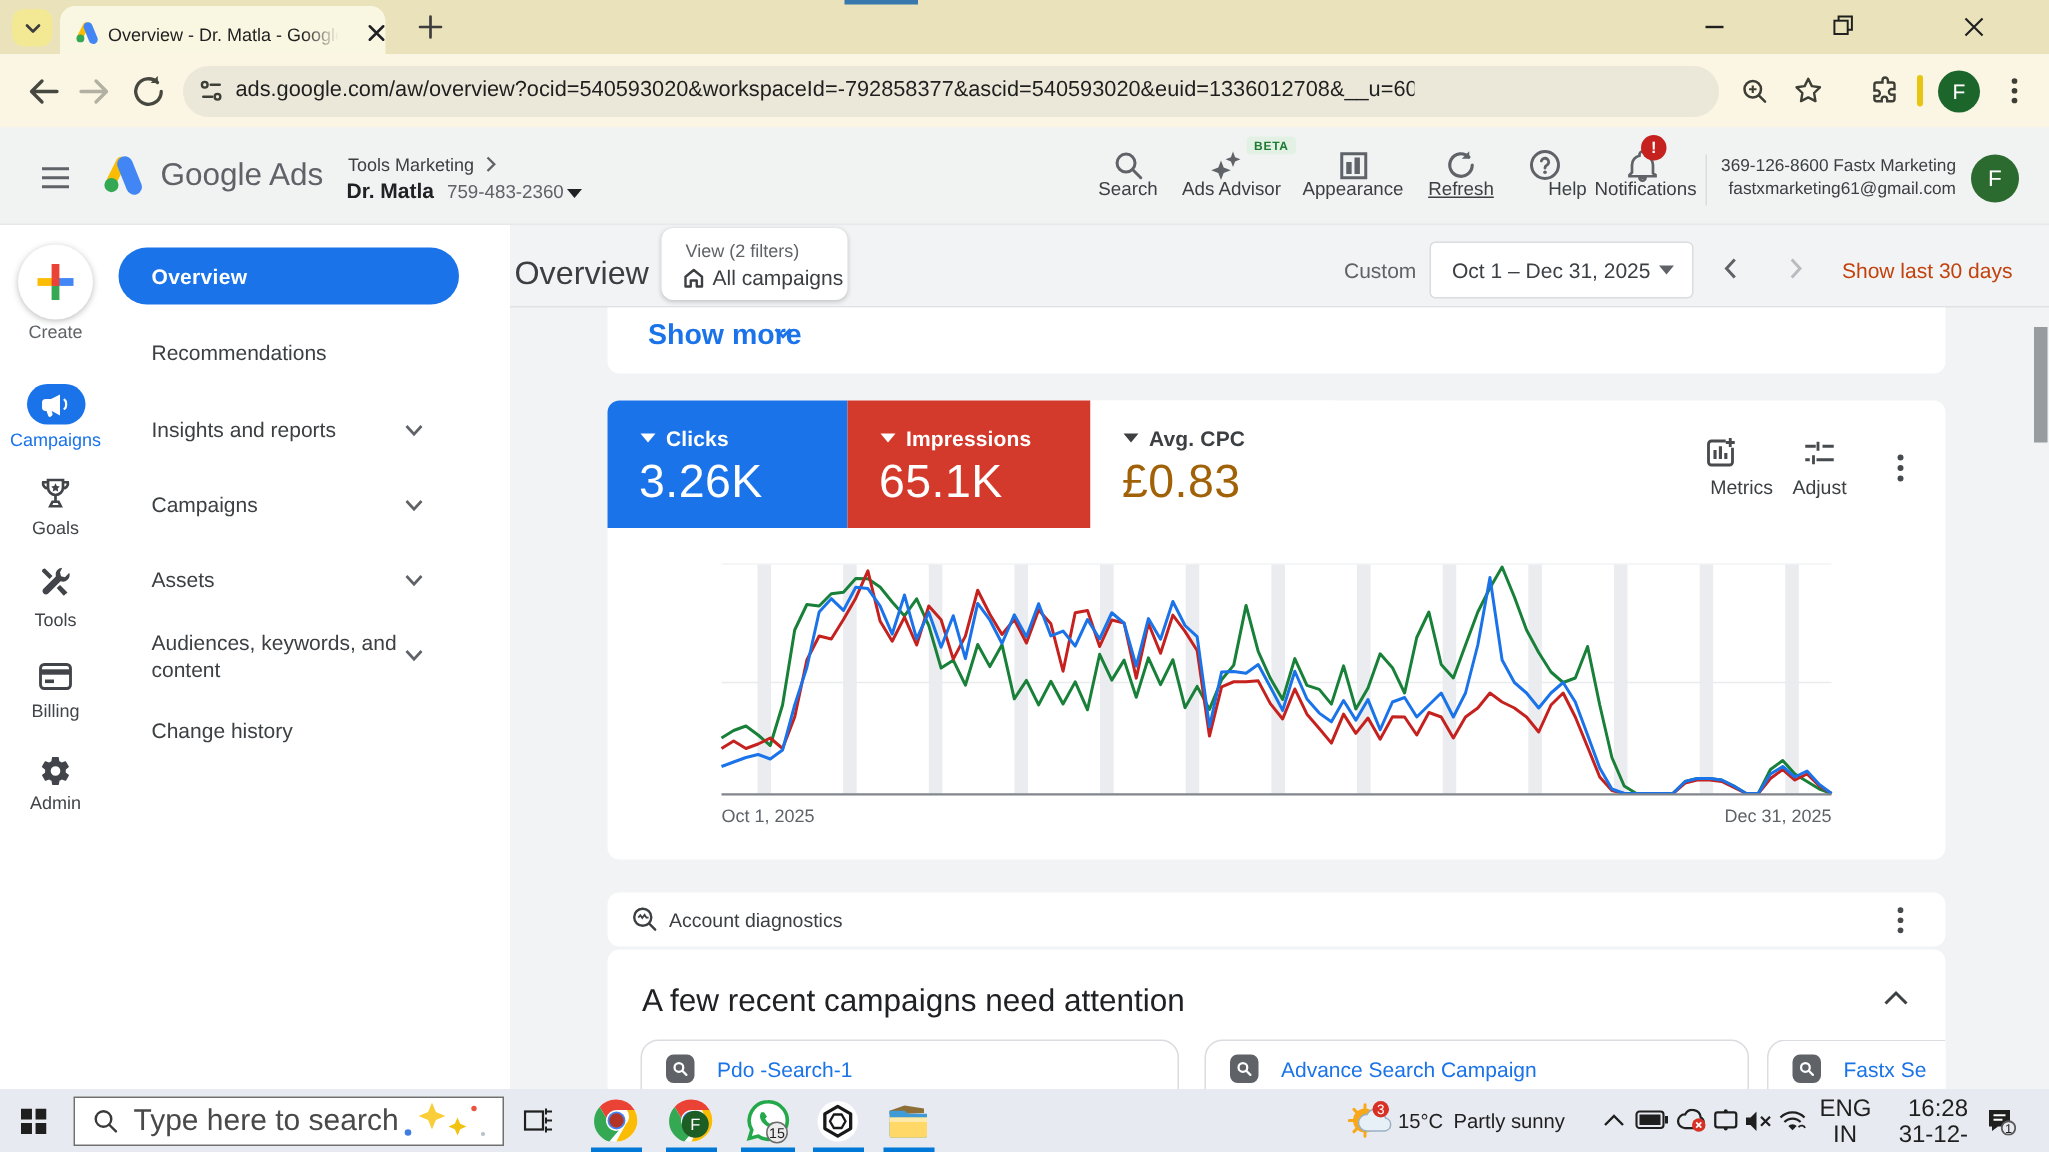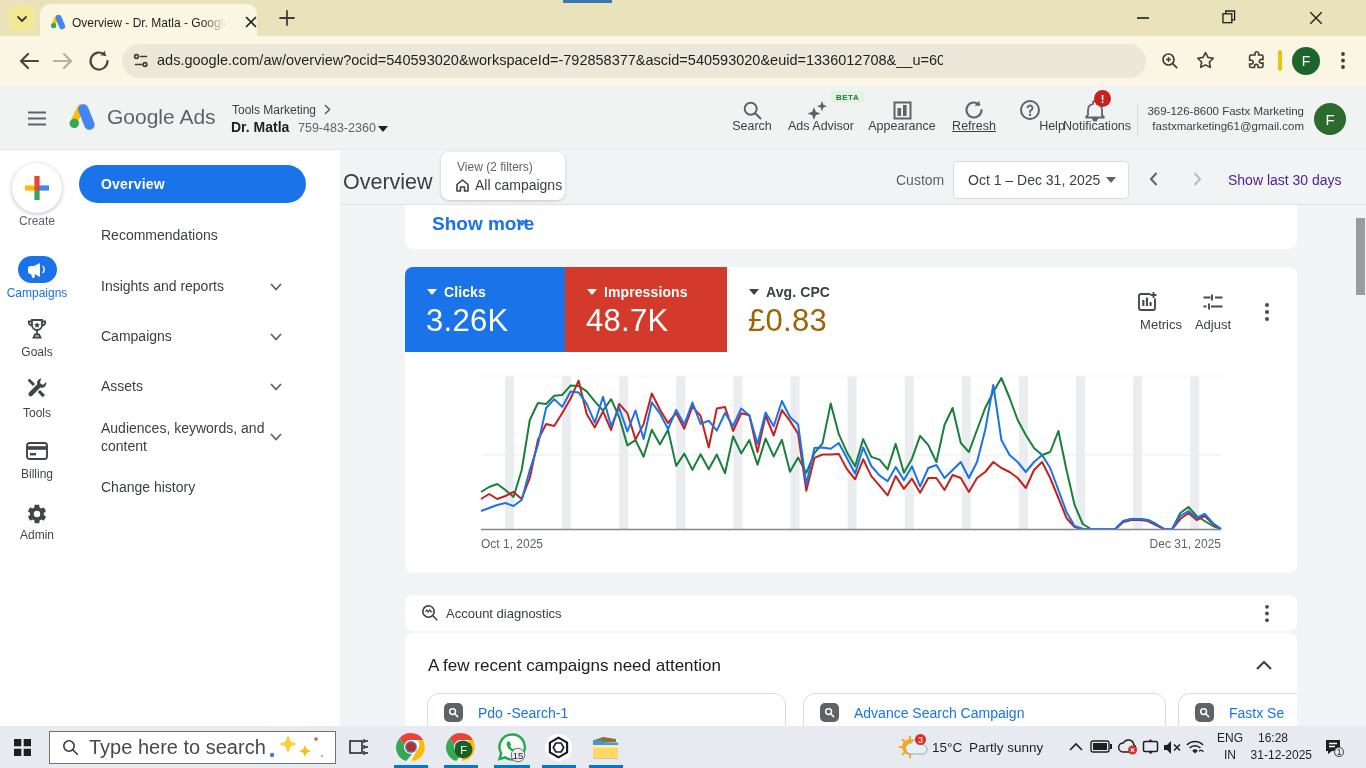--- a/index.html
+++ b/index.html
@@ -33,21 +33,21 @@
 .seglabel{position:absolute;top:17px;left:22px;font-size:14px;font-weight:700;letter-spacing:.1px;}
 .segval{position:absolute;top:36px;left:21px;font-size:31px;letter-spacing:.3px;}
 .tri{display:inline-block;width:0;height:0;border-left:5px solid transparent;border-right:5px solid transparent;border-top:6px solid currentColor;margin-right:7px;position:relative;top:-2px;}
 .mcard{position:absolute;top:693px;height:80px;border:1px solid #dadce0;border-radius:12px;background:#fff;}
 .mc-ic{position:absolute;left:16px;top:9px;width:19px;height:19px;background:#5f6368;border-radius:5px;display:flex;align-items:center;justify-content:center;}
 .mc-tx{position:absolute;left:50px;top:11px;font-size:14px;color:#1a73e8;}
 
 #taskbar{position:absolute;left:0;top:726px;width:1366px;height:42px;background:#e7eaf1;}
 #tsearch{position:absolute;left:49px;top:731px;width:287px;height:33px;background:#fff;border:1px solid #707070;display:flex;align-items:center;}
 .tk-ul{position:absolute;top:765px;height:3px;background:#0078d7;}
-.tray-tx{position:absolute;font-size:12px;color:#1f1f1f;}
+.tray-tx{position:absolute;font-size:16px;color:#1f1f1f;}
 svg{display:block;}
 </style></head><body>
 <div id="page">
 
 <div id="tabbar"></div>
     <div id="topsliver"></div>
 <div id="tabsearch">
       <svg width="12" height="12" viewBox="0 0 12 12">
         <path d="M2 4l4 4 4-4" stroke="#3d3d3d" stroke-width="1.8" fill="none" stroke-linecap="round" stroke-linejoin="round"></path>
       </svg>
@@ -153,21 +153,21 @@
 <svg style="position:absolute;left:963px;top:99px" width="22" height="22" viewBox="0 0 22 22">
       <path d="M18.5 11a7.5 7.5 0 1 1-2.2-5.3" stroke="#5f6368" stroke-width="2.1" fill="none" stroke-linecap="round"></path>
       <path d="M16.5 1.8v5h-5z" fill="#5f6368"></path>
     </svg>
 <div class="mh-label" style="left:939px;width:70px;text-decoration:underline;">Refresh</div>
 <svg style="position:absolute;left:1019px;top:99px" width="22" height="22" viewBox="0 0 22 22">
       <circle cx="11" cy="11" r="9" fill="none" stroke="#5f6368" stroke-width="2"></circle>
       <path d="M8.6 8.3a2.5 2.5 0 1 1 3.4 3c-.7.4-1 .9-1 1.7" fill="none" stroke="#5f6368" stroke-width="1.9" stroke-linecap="round"></path>
       <circle cx="11" cy="15.8" r="1.2" fill="#5f6368"></circle>
     </svg>
-<div class="mh-label" style="left:995px;width:90px;padding-left:24px;">Help</div>
+<div class="mh-label" style="left:995px;width:76px;padding-left:24px;">Help</div>
 <svg style="position:absolute;left:1084px;top:100px" width="22" height="22" viewBox="0 0 22 22">
       <path d="M11 20.5c1.1 0 2-.9 2-2H9c0 1.1.9 2 2 2zm7-5v-5.5c0-3.1-2.2-5.6-5-6.2V3a2 2 0 1 0-4 0v.8c-2.8.6-5 3.1-5 6.2V15l-1.7 1.7v.8h17.4v-.8z" fill="none" stroke="#5f6368" stroke-width="1.8"></path>
     </svg>
 <div class="mh-label" style="left:1057px;width:80px;">Notifications</div>
 <div style="position:absolute;left:1094px;top:90px;width:17px;height:17px;border-radius:50%;background:#c5221f;color:#fff;font-size:11px;font-weight:700;display:flex;align-items:center;justify-content:center;">!</div>
 <div style="position:absolute;left:1137px;top:103px;width:1px;height:34px;background:#dadce0;"></div>
 <div style="position:absolute;left:1139px;top:104px;width:165px;text-align:right;font-size:11.5px;color:#3c4043;line-height:15px;">369-126-8600 Fastx Marketing<br>fastxmarketing61@gmail.com</div>
 <div style="position:absolute;left:1314px;top:103px;width:32px;height:32px;border-radius:50%;background:#2c6b30;color:#fff;font-size:15px;display:flex;align-items:center;justify-content:center;">F</div>
 
 <div id="sidebar"></div>
@@ -241,37 +241,37 @@
 <div style="position:absolute;left:896px;top:172px;font-size:14px;color:#5f6368;">Custom</div>
 <div style="position:absolute;left:953px;top:161px;width:176px;height:38px;background:#fff;border:1px solid #dadce0;border-radius:4px;"></div>
 <div style="position:absolute;left:968px;top:172px;font-size:14px;color:#3c4043;">Oct 1 – Dec 31, 2025</div>
 <div style="position:absolute;left:1106px;top:177px;width:0;height:0;border-left:5px solid transparent;border-right:5px solid transparent;border-top:6px solid #5f6368;"></div>
 <svg style="position:absolute;left:1145px;top:170px" width="18" height="18" viewBox="0 0 18 18">
       <path d="M11.5 3L6 9l5.5 6" stroke="#5f6368" stroke-width="2" fill="none"></path>
     </svg>
 <svg style="position:absolute;left:1188px;top:170px" width="18" height="18" viewBox="0 0 18 18">
       <path d="M6.5 3L12 9l-5.5 6" stroke="#b8bcc1" stroke-width="2" fill="none"></path>
     </svg>
-<div style="position:absolute;left:1228px;top:172px;font-size:14px;color:#4c1d95;">Show last 30 days</div>
+<div style="position:absolute;left:1228px;top:172px;font-size:14px;color:#c2410c;">Show last 30 days</div>
 <div id="titlerow-border"></div>
 
 <div class="card" style="left:405px;top:205px;width:892px;height:44px;border-radius:0 0 8px 8px;"></div>
 <div style="position:absolute;left:432px;top:213px;font-size:19px;font-weight:700;color:#1a73e8;">Show more</div>
 <svg style="position:absolute;left:515px;top:215px" width="14" height="14" viewBox="0 0 14 14">
       <path d="M2 4.5l5 5 5-5" stroke="#1a73e8" stroke-width="2" fill="none"></path>
     </svg>
 
 <div class="card" style="left:405px;top:267px;width:892px;height:306px;"></div>
 <div class="seg" style="left:405px;width:160px;background:#1a73e8;border-radius:8px 0 0 0;top:267px;">
  <div class="seglabel" style="color:#fff;"><span class="tri"></span>Clicks</div>
  <div class="segval" style="color:#fff;">3.26K</div>
     </div>
 <div class="seg" style="left:565px;width:162px;background:#d33a2b;top:267px;">
  <div class="seglabel" style="color:#fff;"><span class="tri"></span>Impressions</div>
- <div class="segval" style="color:#fff;">48.7K</div>
+ <div class="segval" style="color:#fff;">65.1K</div>
     </div>
 <div class="seg" style="left:727px;width:162px;background:#fff;top:267px;">
  <div class="seglabel" style="color:#3c4043;"><span class="tri"></span>Avg. CPC</div>
  <div class="segval" style="color:#a16207;">£0.83</div>
     </div>
 <svg style="position:absolute;left:1136px;top:291px" width="22" height="22" viewBox="0 0 22 22">
       <path d="M14.5 3H5a2 2 0 0 0-2 2v12a2 2 0 0 0 2 2h12a2 2 0 0 0 2-2v-9.5" fill="none" stroke="#474b4e" stroke-width="1.9"></path>
       <rect x="6.3" y="9" width="2.1" height="6" fill="#474b4e"></rect>
       <rect x="9.9" y="6.5" width="2.1" height="8.5" fill="#474b4e"></rect>
       <rect x="13.5" y="11" width="2.1" height="4" fill="#474b4e"></rect>
@@ -325,21 +325,21 @@
       <path d="M7.5 1.8a5.7 5.7 0 0 0-4.6 2.4M4.5 7.7l1.4-1.6 1.3 1.9 1.5-2.1 1.2 1.8h1.5" fill="none" stroke="#3c4043" stroke-width="1.2"></path>
     </svg>
 <div style="position:absolute;left:446px;top:606px;font-size:13px;color:#3c4043;">Account diagnostics</div>
 <svg style="position:absolute;left:1264px;top:604px" width="6" height="19" viewBox="0 0 6 19">
       <circle cx="3" cy="2.8" r="1.9" fill="#474b4e"></circle>
       <circle cx="3" cy="9.5" r="1.9" fill="#474b4e"></circle>
       <circle cx="3" cy="16.2" r="1.9" fill="#474b4e"></circle>
     </svg>
 
 <div class="card" style="left:405px;top:633px;width:892px;height:93px;border-radius:8px 8px 0 0;"></div>
-<div style="position:absolute;left:428px;top:656px;font-size:17px;color:#202124;">A few recent campaigns need attention</div>
+<div style="position:absolute;left:428px;top:656px;font-size:21px;color:#202124;">A few recent campaigns need attention</div>
 <svg style="position:absolute;left:1255px;top:658px" width="18" height="14" viewBox="0 0 18 14">
       <path d="M2 11l7-7 7 7" stroke="#3c4043" stroke-width="2" fill="none"></path>
     </svg>
 <div class="mcard" style="left:427px;width:359px;">
  <div class="mc-ic">
         <svg width="11" height="11" viewBox="0 0 11 11">
           <circle cx="4.6" cy="4.6" r="2.9" fill="none" stroke="#fff" stroke-width="1.5"></circle>
           <path d="M7 7l2.6 2.6" stroke="#fff" stroke-width="1.5" stroke-linecap="round"></path>
         </svg>
       </div>
@@ -467,20 +467,20 @@
       <path d="M11 4.5l6 6M17 4.5l-6 6" stroke="#1f1f1f" stroke-width="1.5"></path>
     </svg>
 <svg style="position:absolute;left:1186px;top:740px" width="18" height="14" viewBox="0 0 18 14">
       <path d="M1 5a11 11 0 0 1 16 0" fill="none" stroke="#1f1f1f" stroke-width="1.5"></path>
       <path d="M3.6 8a7.5 7.5 0 0 1 10.8 0" fill="none" stroke="#1f1f1f" stroke-width="1.5"></path>
       <path d="M6.2 10.7a4 4 0 0 1 5.6 0L9 13.5z" fill="#1f1f1f"></path>
       <path d="M13 11.5c1.5-2 4-1 4.3.5" stroke="#1f1f1f" stroke-width="1.2" fill="none"></path>
     </svg>
 <div class="tray-tx" style="left:1213px;top:731px;width:34px;text-align:center;">ENG</div>
 <div class="tray-tx" style="left:1213px;top:748px;width:34px;text-align:center;">IN</div>
-<div class="tray-tx" style="left:1258px;top:731px;width:54px;">16:28</div>
+<div class="tray-tx" style="left:1258px;top:731px;width:54px;text-align:right;">16:28</div>
 <div class="tray-tx" style="left:1247px;top:748px;width:65px;text-align:right;">31-12-2025</div>
 <svg style="position:absolute;left:1324px;top:738px" width="20" height="19" viewBox="0 0 20 19">
       <path d="M2 2h14v11H8l-4 3v-3H2z" fill="#1f1f1f"></path>
       <path d="M5 5.5h8M5 8.5h6" stroke="#fff" stroke-width="1.3"></path>
       <circle cx="15" cy="14" r="4.5" fill="#e7eaf1" stroke="#5a5a5a" stroke-width="1.2"></circle>
       <text x="15" y="17.2" font-size="8.5" fill="#1f1f1f" text-anchor="middle">1</text>
     </svg>
 </div>
 </body></html>

